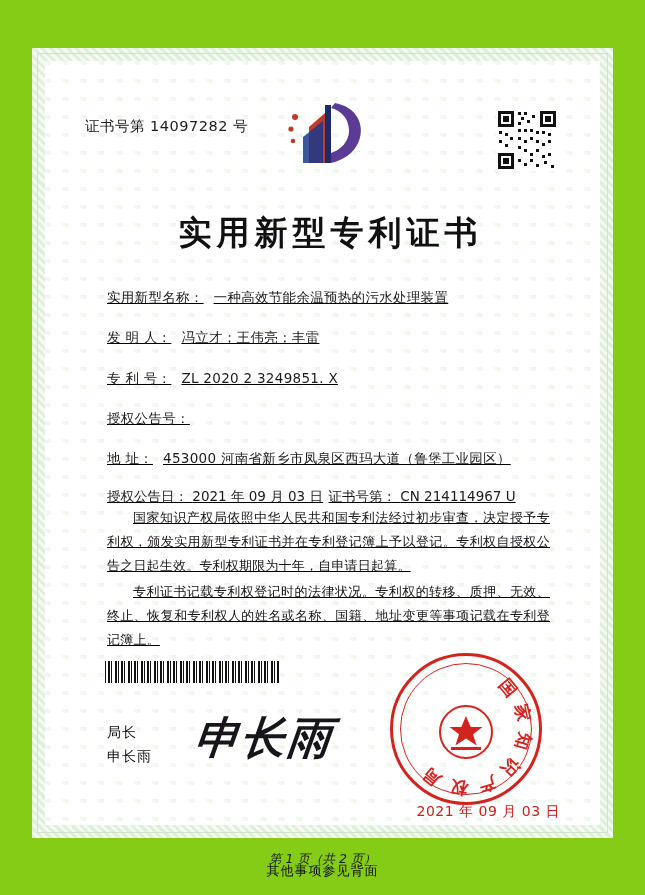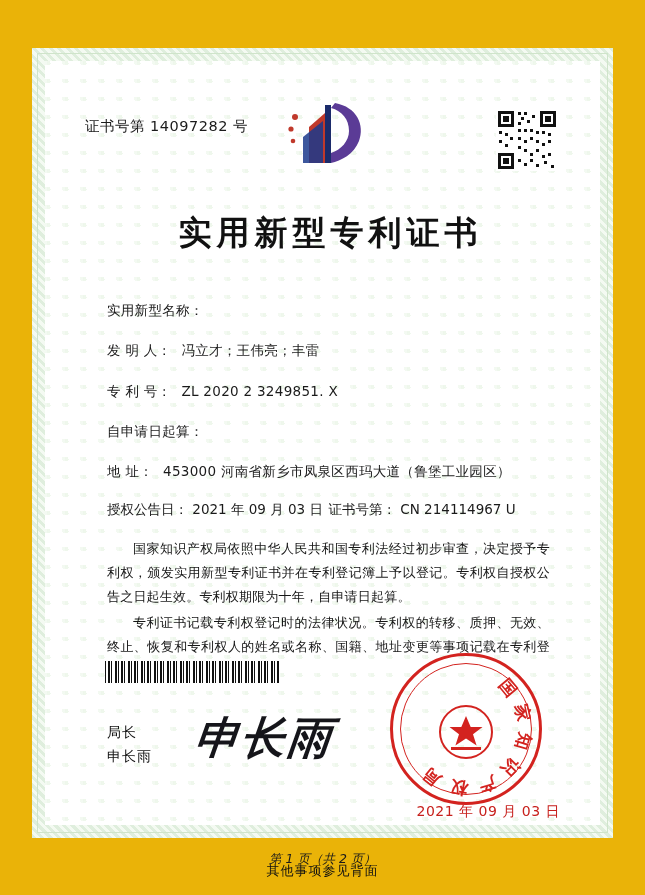--- a/index.html
+++ b/index.html
@@ -5,21 +5,21 @@
   html,body{margin:0;padding:0;}
   body{
     width:645px;height:895px;
     background:#ffffff;
     font-family:"DejaVu Sans","Liberation Sans",sans-serif;
     overflow:hidden;
   }
   .page{
     position:relative;
     width:645px;height:895px;
-    background:#eab308;
+    background:#84cc16;
   }
   
   .sheet{
     position:absolute;
     left:32px;top:48px;
     width:581px;height:790px;
     background:
       linear-gradient(#ffffff,#ffffff) padding-box,
       repeating-linear-gradient(45deg,#dfeedd 0 3px,#f4faf2 3px 6px) border-box;
     border:13px solid transparent;
@@ -63,41 +63,40 @@
     width:62px;height:62px;
   }
   .title{
     position:absolute;left:16px;right:0;top:150px;
     text-align:center;
     font-size:33px;font-weight:bold;color:#111;
     letter-spacing:5px;
     font-family:"DejaVu Sans","Liberation Sans",sans-serif;
   }
   .fields{
-    position:absolute;left:62px;right:50px;top:239px;
+    position:absolute;left:62px;right:50px;top:226px;text-decoration:underline;
   }
   .field{
     display:flex;
     align-items:flex-start;
     margin-bottom:20px;
     font-size:13.5px;
     color:#1a1a1a;
     line-height:1.5;
   }
   .field .lbl{
     white-space:nowrap;
     letter-spacing:.3px;
   }
   .field .val{
     margin-left:10px;
     letter-spacing:.3px;
   }
   .two-col{
     display:flex;
-    margin-bottom:18px;
     font-size:13.5px;color:#1a1a1a;
   }
   .two-col .c1{width:50%;}
   .two-col .c2{width:50%;}
   .para{
     font-size:13px;
     line-height:1.85;
     color:#161616;
     text-align:justify;
     letter-spacing:.2px;
@@ -232,31 +231,32 @@
               <rect x="55" y="56" width="3" height="3"></rect>
           </g>
         </svg>
       </div>
 
       <div class="title">实用新型专利证书</div>
 
       <div class="fields">
         <div class="field">
           <span class="lbl">实用新型名称：</span>
+          <span class="val">一种高效节能余温预热的污水处理装置</span>
         </div>
         <div class="field">
           <span class="lbl">发 明 人：</span>
           <span class="val">冯立才；王伟亮；丰雷</span>
         </div>
         <div class="field">
           <span class="lbl">专 利 号：</span>
           <span class="val">ZL 2020 2 3249851. X</span>
         </div>
         <div class="field">
-          <span class="lbl">自申请日起算：</span>
+          <span class="lbl">授权公告号：</span>
         </div>
         <div class="field">
           <span class="lbl">地 址：</span>
           <span class="val">453000 河南省新乡市凤泉区西玛大道（鲁堡工业园区）</span>
         </div>
 
         <div class="two-col">
           <div class="c1">
             <span>授权公告日：</span>
             <span>2021 年 09 月 03 日</span>

